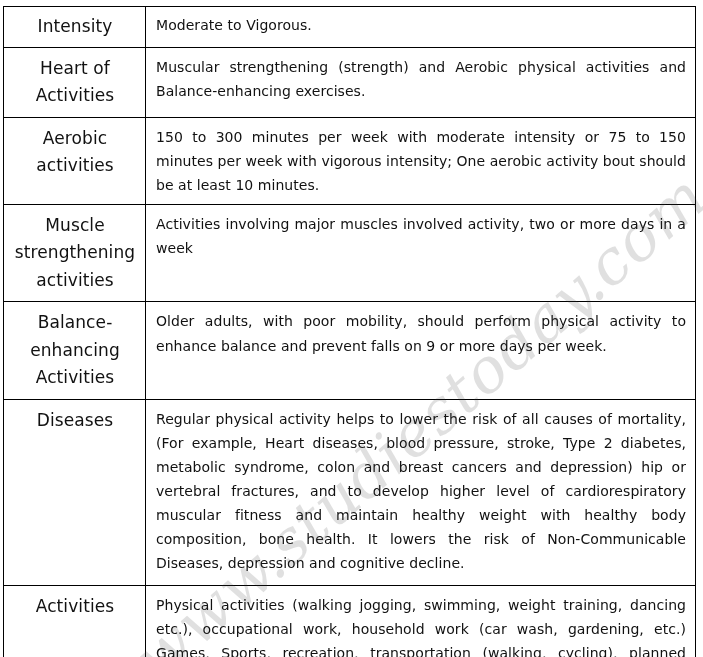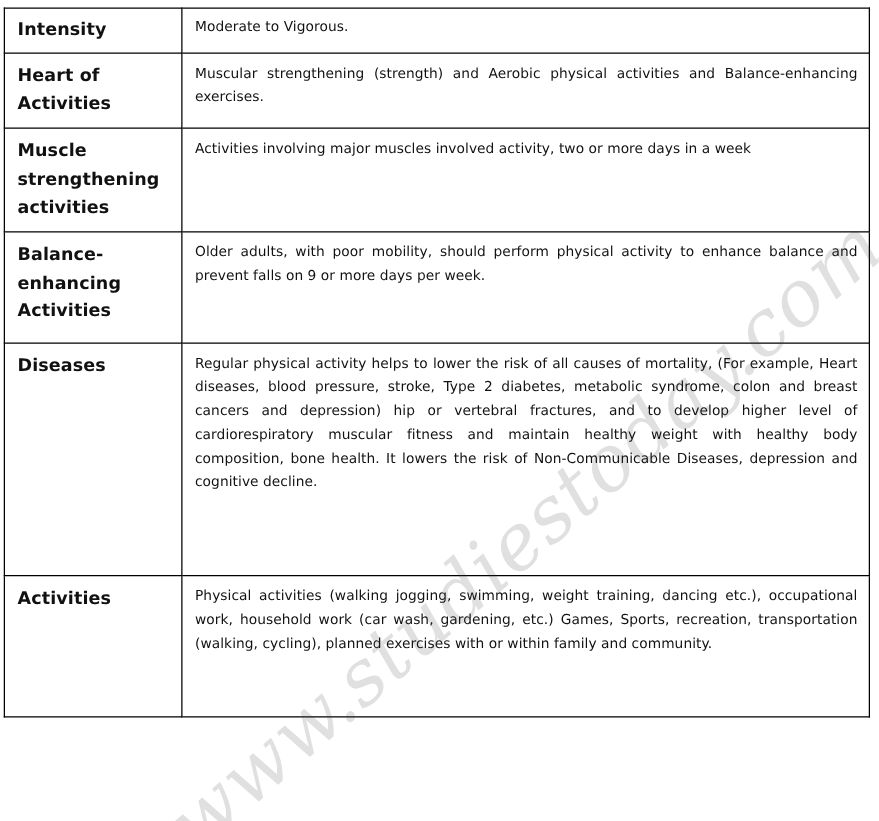--- a/index.html
+++ b/index.html
@@ -65,30 +65,30 @@
     background: transparent;
   }
   table.spec-table td {
     border: 1.2px solid #000000;
     vertical-align: top;
     padding: 7px 9px 7px 10px;
     background: transparent;
   }
   td.label-cell {
     width: 122px;
-    font-weight: bold;
-    font-size: 14px;
+    font-weight: normal;
+    font-size: 17px;
     line-height: 1.62;
     letter-spacing: 0.1px;
     word-spacing: 0px;
-    text-align: left;
+    text-align: center;
   }
   td.value-cell {
     font-weight: normal;
-    font-size: 11px;
+    font-size: 14px;
     line-height: 1.72;
     text-align: justify;
     text-justify: inter-word;
     letter-spacing: 0.05px;
     padding-left: 11px;
     padding-right: 10px;
   }
   
 
   .r-intensity .label-cell,
@@ -106,20 +106,24 @@
         <tr class="r-intensity" style="height:31px;">
           <td class="label-cell">Intensity</td>
           <td class="value-cell">Moderate to Vigorous.</td>
         </tr>
 
         <tr style="height:59px;">
           <td class="label-cell">Heart of Activities</td>
           <td class="value-cell">Muscular strengthening (strength) and Aerobic physical activities and Balance-enhancing exercises.</td>
         </tr>
 
+        <tr style="height:86px;">
+          <td class="label-cell">Aerobic activities</td>
+          <td class="value-cell">150 to 300 minutes per week with moderate intensity or 75 to 150 minutes per week with vigorous intensity; One aerobic activity bout should be at least 10 minutes.</td>
+        </tr>
 
         <tr style="height:80px;">
           <td class="label-cell">Muscle strengthening activities</td>
           <td class="value-cell">Activities involving major muscles involved activity, two or more days in a week</td>
         </tr>
 
         <tr style="height:89px;">
           <td class="label-cell">Balance-enhancing Activities</td>
           <td class="value-cell">Older adults, with poor mobility, should perform physical activity to enhance balance and prevent falls on 9 or more days per week.</td>
         </tr>

